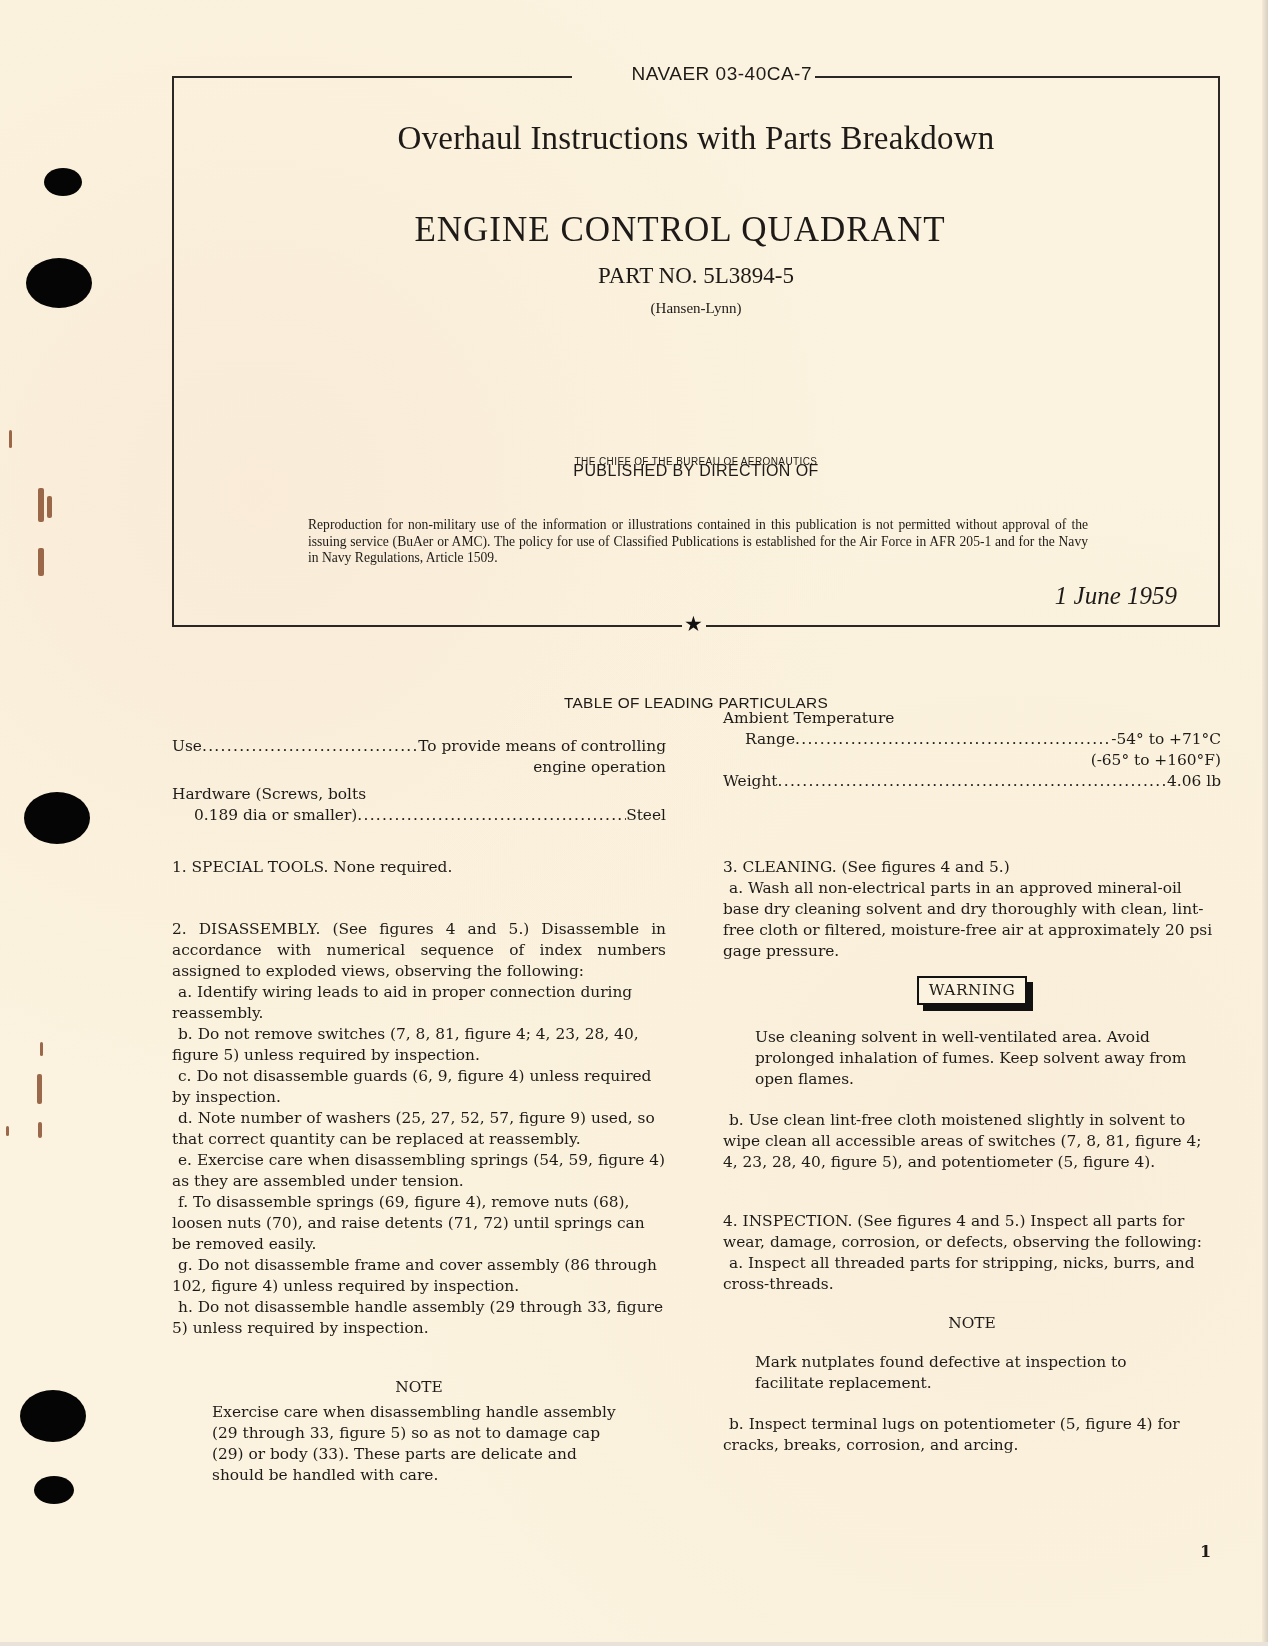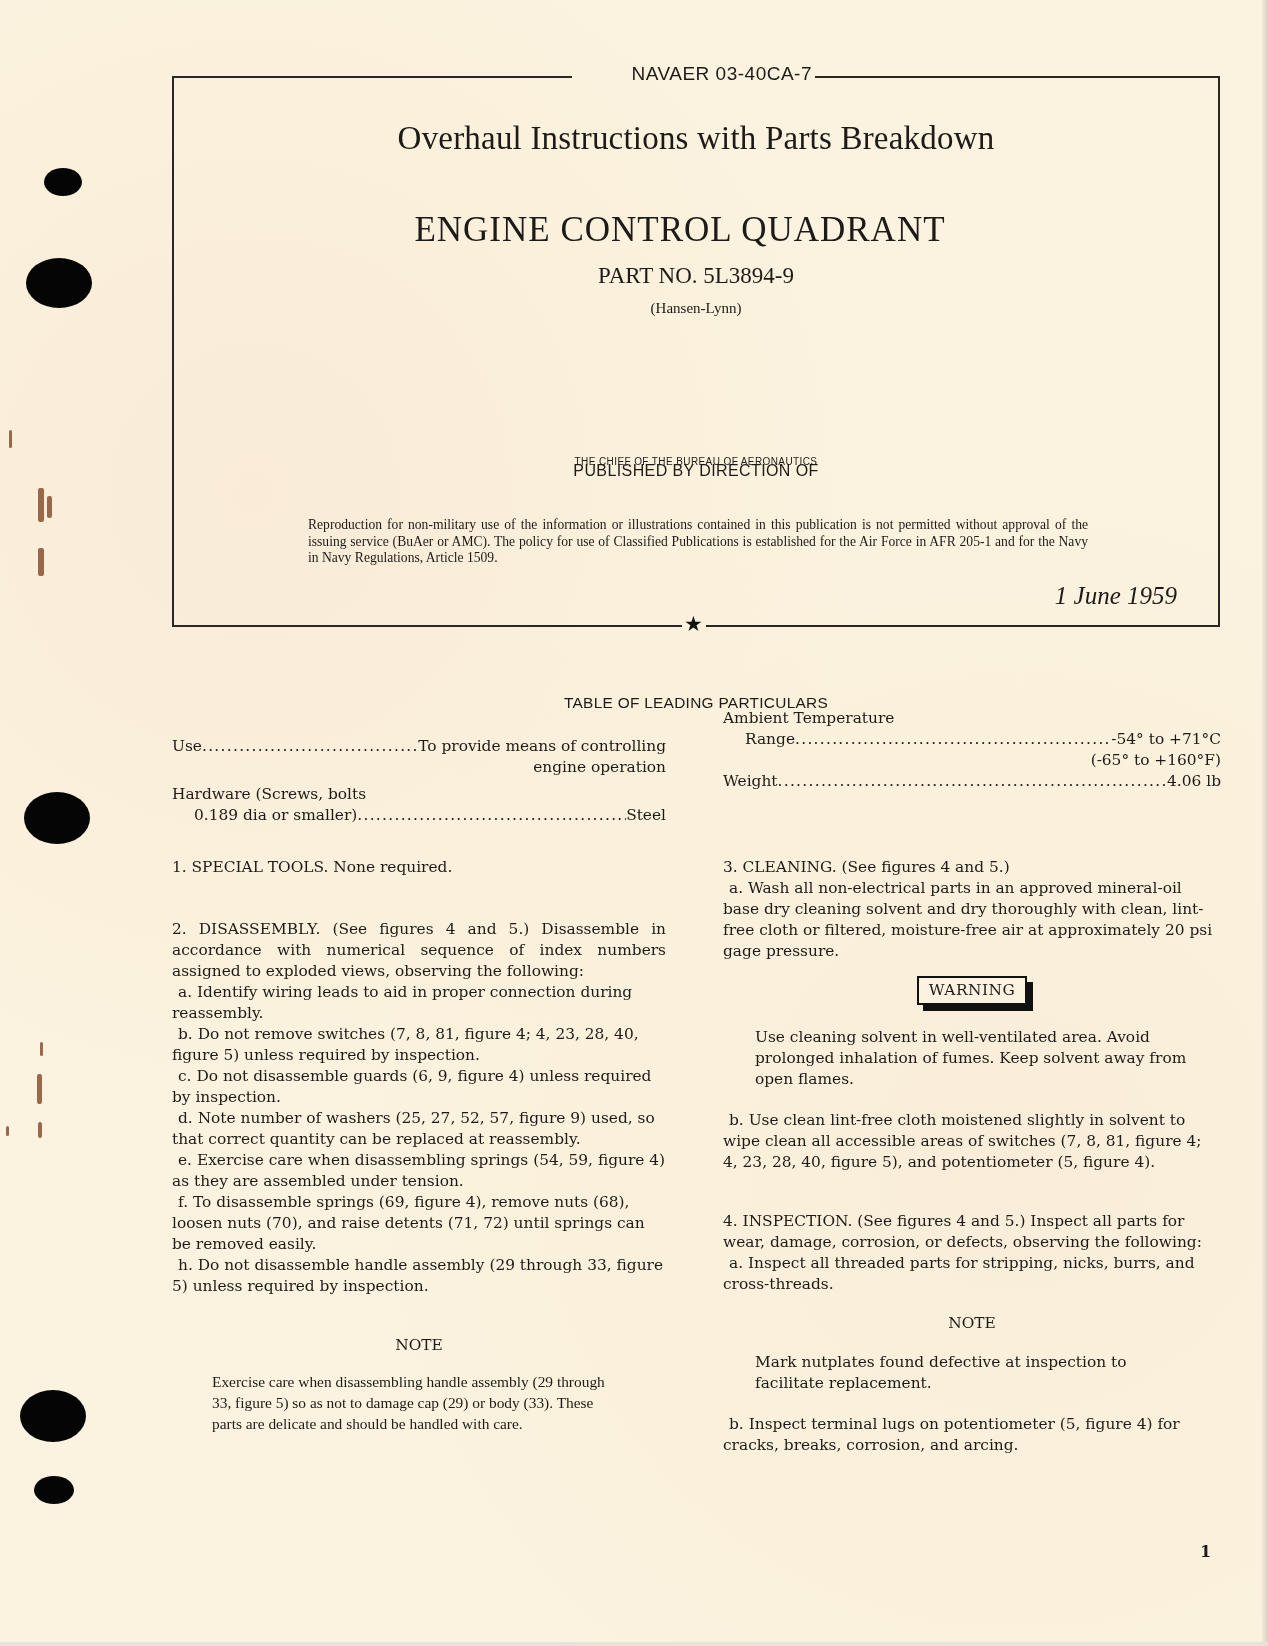--- a/index.html
+++ b/index.html
@@ -90,21 +90,21 @@
 <div class="frame-right"></div>
 <div class="frame-top-l"></div>
 <div class="frame-top-r"></div>
 <div class="frame-bot-l"></div>
 <div class="frame-bot-r"></div>
 <div class="star">★</div>
 
 <div class="doc-code">NAVAER 03-40CA-7</div>
 <div class="title-main center">Overhaul Instructions with Parts Breakdown</div>
 <div class="title-item center">ENGINE CONTROL QUADRANT</div>
-<div class="part-no center">PART NO. 5L3894-9</div>
+<div class="part-no center">PART NO. 5L3894-5</div>
 <div class="maker center">(Hansen-Lynn)</div>
 <div class="pub1 center">PUBLISHED BY DIRECTION OF</div>
 <div class="pub2 center">THE CHIEF OF THE BUREAU OF AERONAUTICS</div>
 <div class="repro">Reproduction for non-military use of the information or illustrations contained in this publication is not permitted without approval of the issuing service (BuAer or AMC). The policy for use of Classified Publications is established for the Air Force in AFR 205-1 and for the Navy in Navy Regulations, Article 1509.</div>
 <div class="date">1 June 1959</div>
 
 <div class="tlp-title">TABLE OF LEADING PARTICULARS</div>
 
 <div class="col-left body-text" style="top:736px;">
   <div class="leader-row">
@@ -145,24 +145,25 @@
   <p style="margin-top:41px;text-align:justify;">
     <span>2. DISASSEMBLY.</span>
     <span>(See figures 4 and 5.) Disassemble in accordance with numerical sequence of index numbers assigned to exploded views, observing the following:</span>
   </p>
   <p class="indent-sub">a. Identify wiring leads to aid in proper connection during reassembly.</p>
   <p class="indent-sub">b. Do not remove switches (7, 8, 81, figure 4; 4, 23, 28, 40, figure 5) unless required by inspection.</p>
   <p class="indent-sub">c. Do not disassemble guards (6, 9, figure 4) unless required by inspection.</p>
   <p class="indent-sub">d. Note number of washers (25, 27, 52, 57, figure 9) used, so that correct quantity can be replaced at reassembly.</p>
   <p class="indent-sub">e. Exercise care when disassembling springs (54, 59, figure 4) as they are assembled under tension.</p>
   <p class="indent-sub">f. To disassemble springs (69, figure 4), remove nuts (68), loosen nuts (70), and raise detents (71, 72) until springs can be removed easily.</p>
+  <p class="indent-sub">g. Do not disassemble frame and cover assembly (86 through 102, figure 4) unless required by inspection.</p>
   <p class="indent-sub">h. Do not disassemble handle assembly (29 through 33, figure 5) unless required by inspection.</p>
 
   <p class="note-head" style="margin-top:38px;">NOTE</p>
-  <p class="note-body" style="margin-top:15px;font-family:Liberation Serif, serif;">Exercise care when disassembling handle assembly (29 through 33, figure 5) so as not to damage cap (29) or body (33). These parts are delicate and should be handled with care.</p>
+  <p class="note-body" style="margin-top:4px;">Exercise care when disassembling handle assembly (29 through 33, figure 5) so as not to damage cap (29) or body (33). These parts are delicate and should be handled with care.</p>
 </div>
 
 <div class="col-right body-text" style="top:857px;">
   <p>
     <span>3. CLEANING.</span>
     <span>(See figures 4 and 5.)</span>
   </p>
   <p class="indent-sub">a. Wash all non-electrical parts in an approved mineral-oil base dry cleaning solvent and dry thoroughly with clean, lint-free cloth or filtered, moisture-free air at approximately 20 psi gage pressure.</p>
 
   <div class="warning-wrap">

